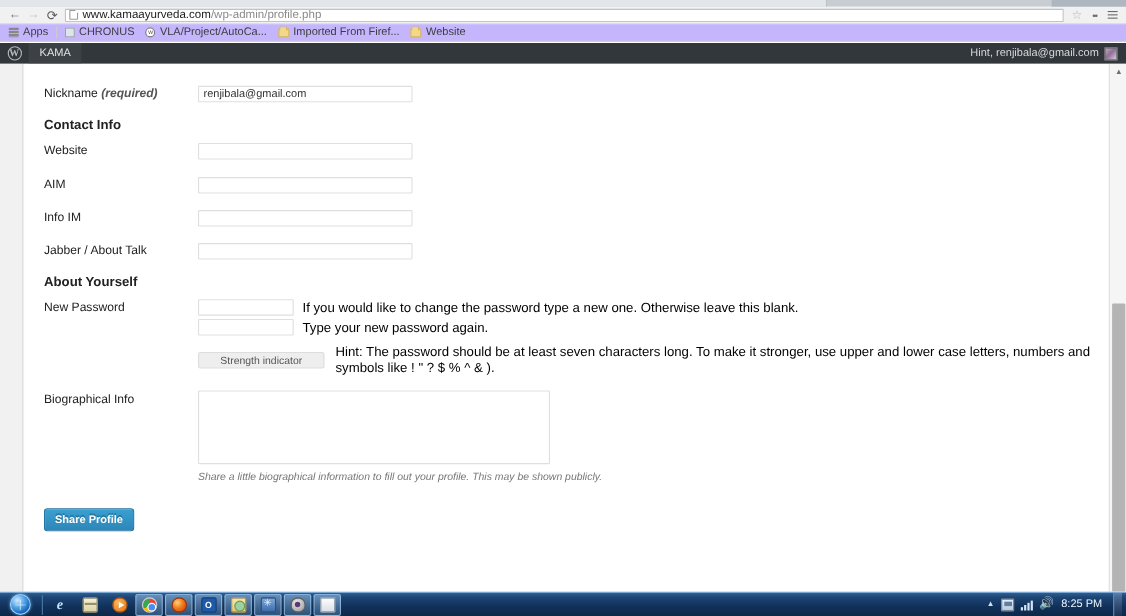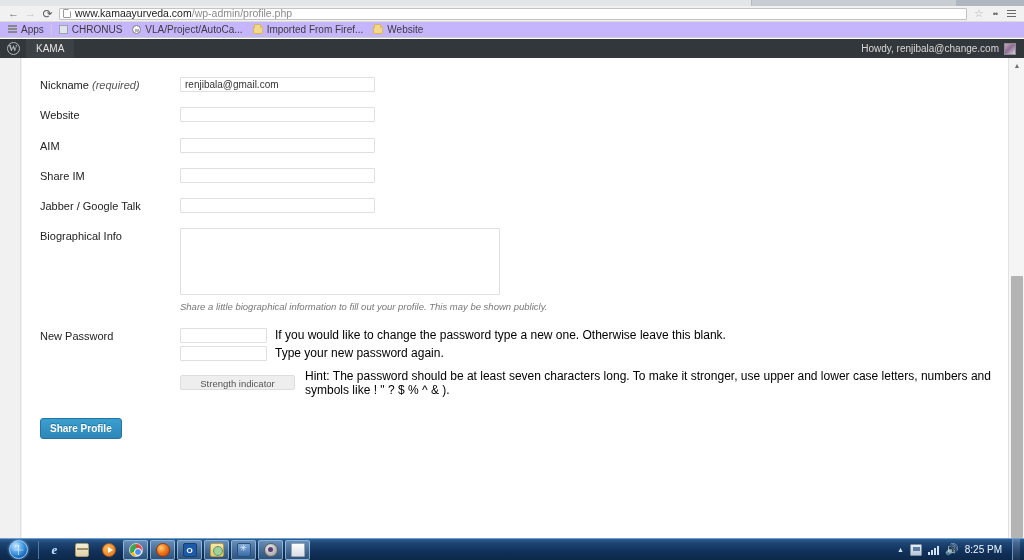--- a/index.html
+++ b/index.html
@@ -160,21 +160,21 @@
     padding:12px 0 0 0;
   }
 
   table.form-table { width:100%; border-collapse:collapse; }
   table.form-table th {
     width:158px; text-align:left; font-weight:normal;
     font-size:11px; color:#222; vertical-align:top;
     padding:8px 10px 8px 18px;
     line-height:1.3;
   }
-  table.form-table th em { font-style:italic; color:#555; }
+  table.form-table th em { font-style:italic; color:#555;font-weight:bold; }
   table.form-table td {
     padding:7px 10px 7px 0; vertical-align:top;
   }
 
   input.rtext {
     width:195px; height:15px; border:1px solid #dfdfdf;
     background:#fff; font-family:"Liberation Sans", sans-serif;
     font-size:10px; color:#333; padding:0 4px;
     border-radius:1px;
     outline:none;
@@ -412,21 +412,21 @@
   <div class="viewport">
 
     <div class="adminbar">
       <div class="ab-logo">
         <span class="wpcircle">W</span>
       </div>
       <div class="ab-site">
         <span>KAMA</span>
       </div>
       <div class="ab-right">
-        <span class="ab-howdy">Howdy, renjibala@change.com</span>
+        <span class="ab-howdy">Hint, renjibala@gmail.com</span>
         <span class="avatar"></span>
       </div>
     </div>
 
     <div class="pagebody">
       <div class="leftgutter"></div>
 
       <div class="content">
 
         <table class="form-table">
@@ -436,20 +436,21 @@
               <span>Nickname</span>
               <em>(required)</em>
             </th>
             <td>
               <input class="rtext" type="text" value="renjibala@gmail.com" style="">
             </td>
           </tr>
         </tbody>
           </table>
 
+        <h3 class="section">Contact Info</h3>
 
         <table class="form-table">
           <tbody>
           <tr>
             <th>
               <span>Website</span>
             </th>
             <td>
               <input class="rtext" type="text" value="" style="">
             </td>
@@ -457,68 +458,69 @@
           <tr>
             <th>
               <span>AIM</span>
             </th>
             <td>
               <input class="rtext" type="text" value="" style="">
             </td>
           </tr>
           <tr>
             <th>
-              <span>Share IM</span>
+              <span>Info IM</span>
             </th>
             <td>
               <input class="rtext" type="text" value="" style="">
             </td>
           </tr>
           <tr>
             <th>
-              <span>Jabber / Google Talk</span>
+              <span>Jabber / About Talk</span>
             </th>
             <td>
               <input class="rtext" type="text" value="" style="">
             </td>
           </tr>
         </tbody>
           </table>
 
+        <h3 class="section">About Yourself</h3>
 
         <table class="form-table">
           <tbody>
               <tr>
-            <th>
-              <span>Biographical Info</span>
-            </th>
-            <td>
-              <textarea class="rarea" style=""></textarea>
-              <p class="desc">Share a little biographical information to fill out your profile. This may be shown publicly.</p>
-            </td>
-          </tr>
-          <tr>
             <th>
               <span>New Password</span>
             </th>
             <td>
               <div class="pwrow">
                 <input class="rtext pw" type="password" style="">
                 <span class="desc">If you would like to change the password type a new one. Otherwise leave this blank.</span>
               </div>
               <div class="pwrow">
                 <input class="rtext pw" type="password" style="">
                 <span class="desc">Type your new password again.</span>
               </div>
               <div class="strengthrow">
                 <div class="strength">Strength indicator</div>
                 <span class="desc">Hint: The password should be at least seven characters long. To make it stronger, use upper and lower case letters, numbers and symbols like ! " ? $ % ^ &amp; ).</span>
               </div>
             </td>
           </tr>
+          <tr>
+            <th>
+              <span>Biographical Info</span>
+            </th>
+            <td>
+              <textarea class="rarea" style=""></textarea>
+              <p class="desc">Share a little biographical information to fill out your profile. This may be shown publicly.</p>
+            </td>
+          </tr>
         </tbody>
           </table>
 
         <div class="submitwrap">
           <button class="btn-primary">Share Profile</button>
         </div>
 
       </div>
 
       <div class="pagescroll">

